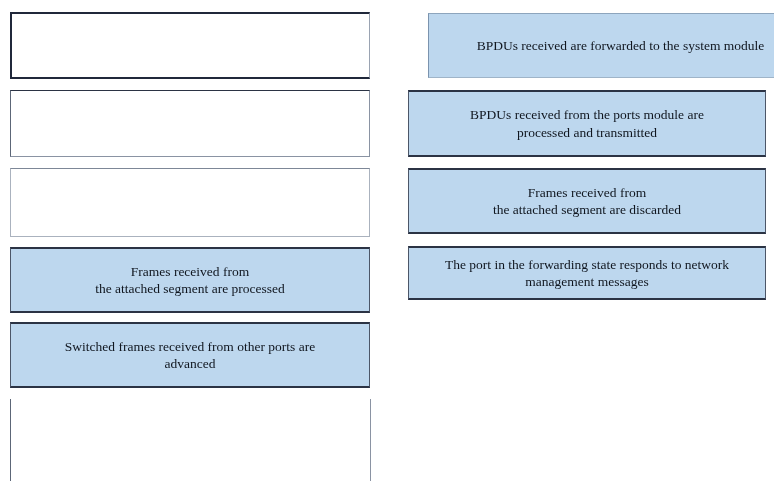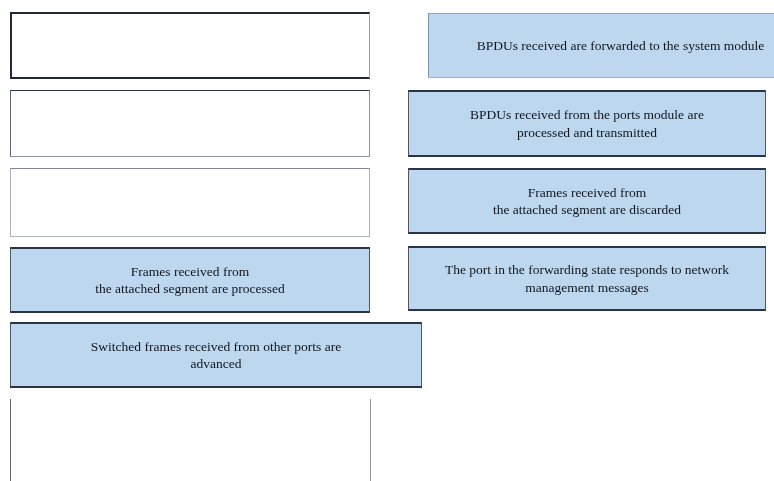--- a/index.html
+++ b/index.html
@@ -88,21 +88,21 @@
 
   <div class="box empty faint" style="left:10px; top:168px; width:360px; height:69px;">
     <span class="box-text"></span>
   </div>
 
   <div class="box filled" style="left:10px; top:247px; width:360px; height:66px;">
     <span class="box-text">Frames received from
 the attached segment are processed</span>
   </div>
 
-  <div class="box filled" style="left:10px; top:322px; width:412px; height:66px;">
+  <div class="box filled" style="left:10px; top:322px; width:360px; height:66px;">
     <span class="box-text">Switched frames received from other ports are
 advanced</span>
   </div>
 
   <div class="rule" style="left:10px; top:399px; width:361px;"></div>
 
   <div class="box empty" style="left:10px; top:399px; width:361px; height:90px; border-top:none;">
     <span class="box-text"></span>
   </div>
 
@@ -113,18 +113,18 @@
   <div class="box filled" style="left:408px; top:90px; width:358px; height:67px;">
     <span class="box-text">BPDUs received from the ports module are
 processed and transmitted</span>
   </div>
 
   <div class="box filled" style="left:408px; top:168px; width:358px; height:66px;">
     <span class="box-text">Frames received from
 the attached segment are discarded</span>
   </div>
 
-  <div class="box filled" style="left:408px; top:246px; width:358px; height:65px;">
+  <div class="box filled" style="left:408px; top:246px; width:358px; height:54px;">
     <span class="box-text">The port in the forwarding state responds to network
 management messages</span>
   </div>
 
 </div>
 
 </body></html>

